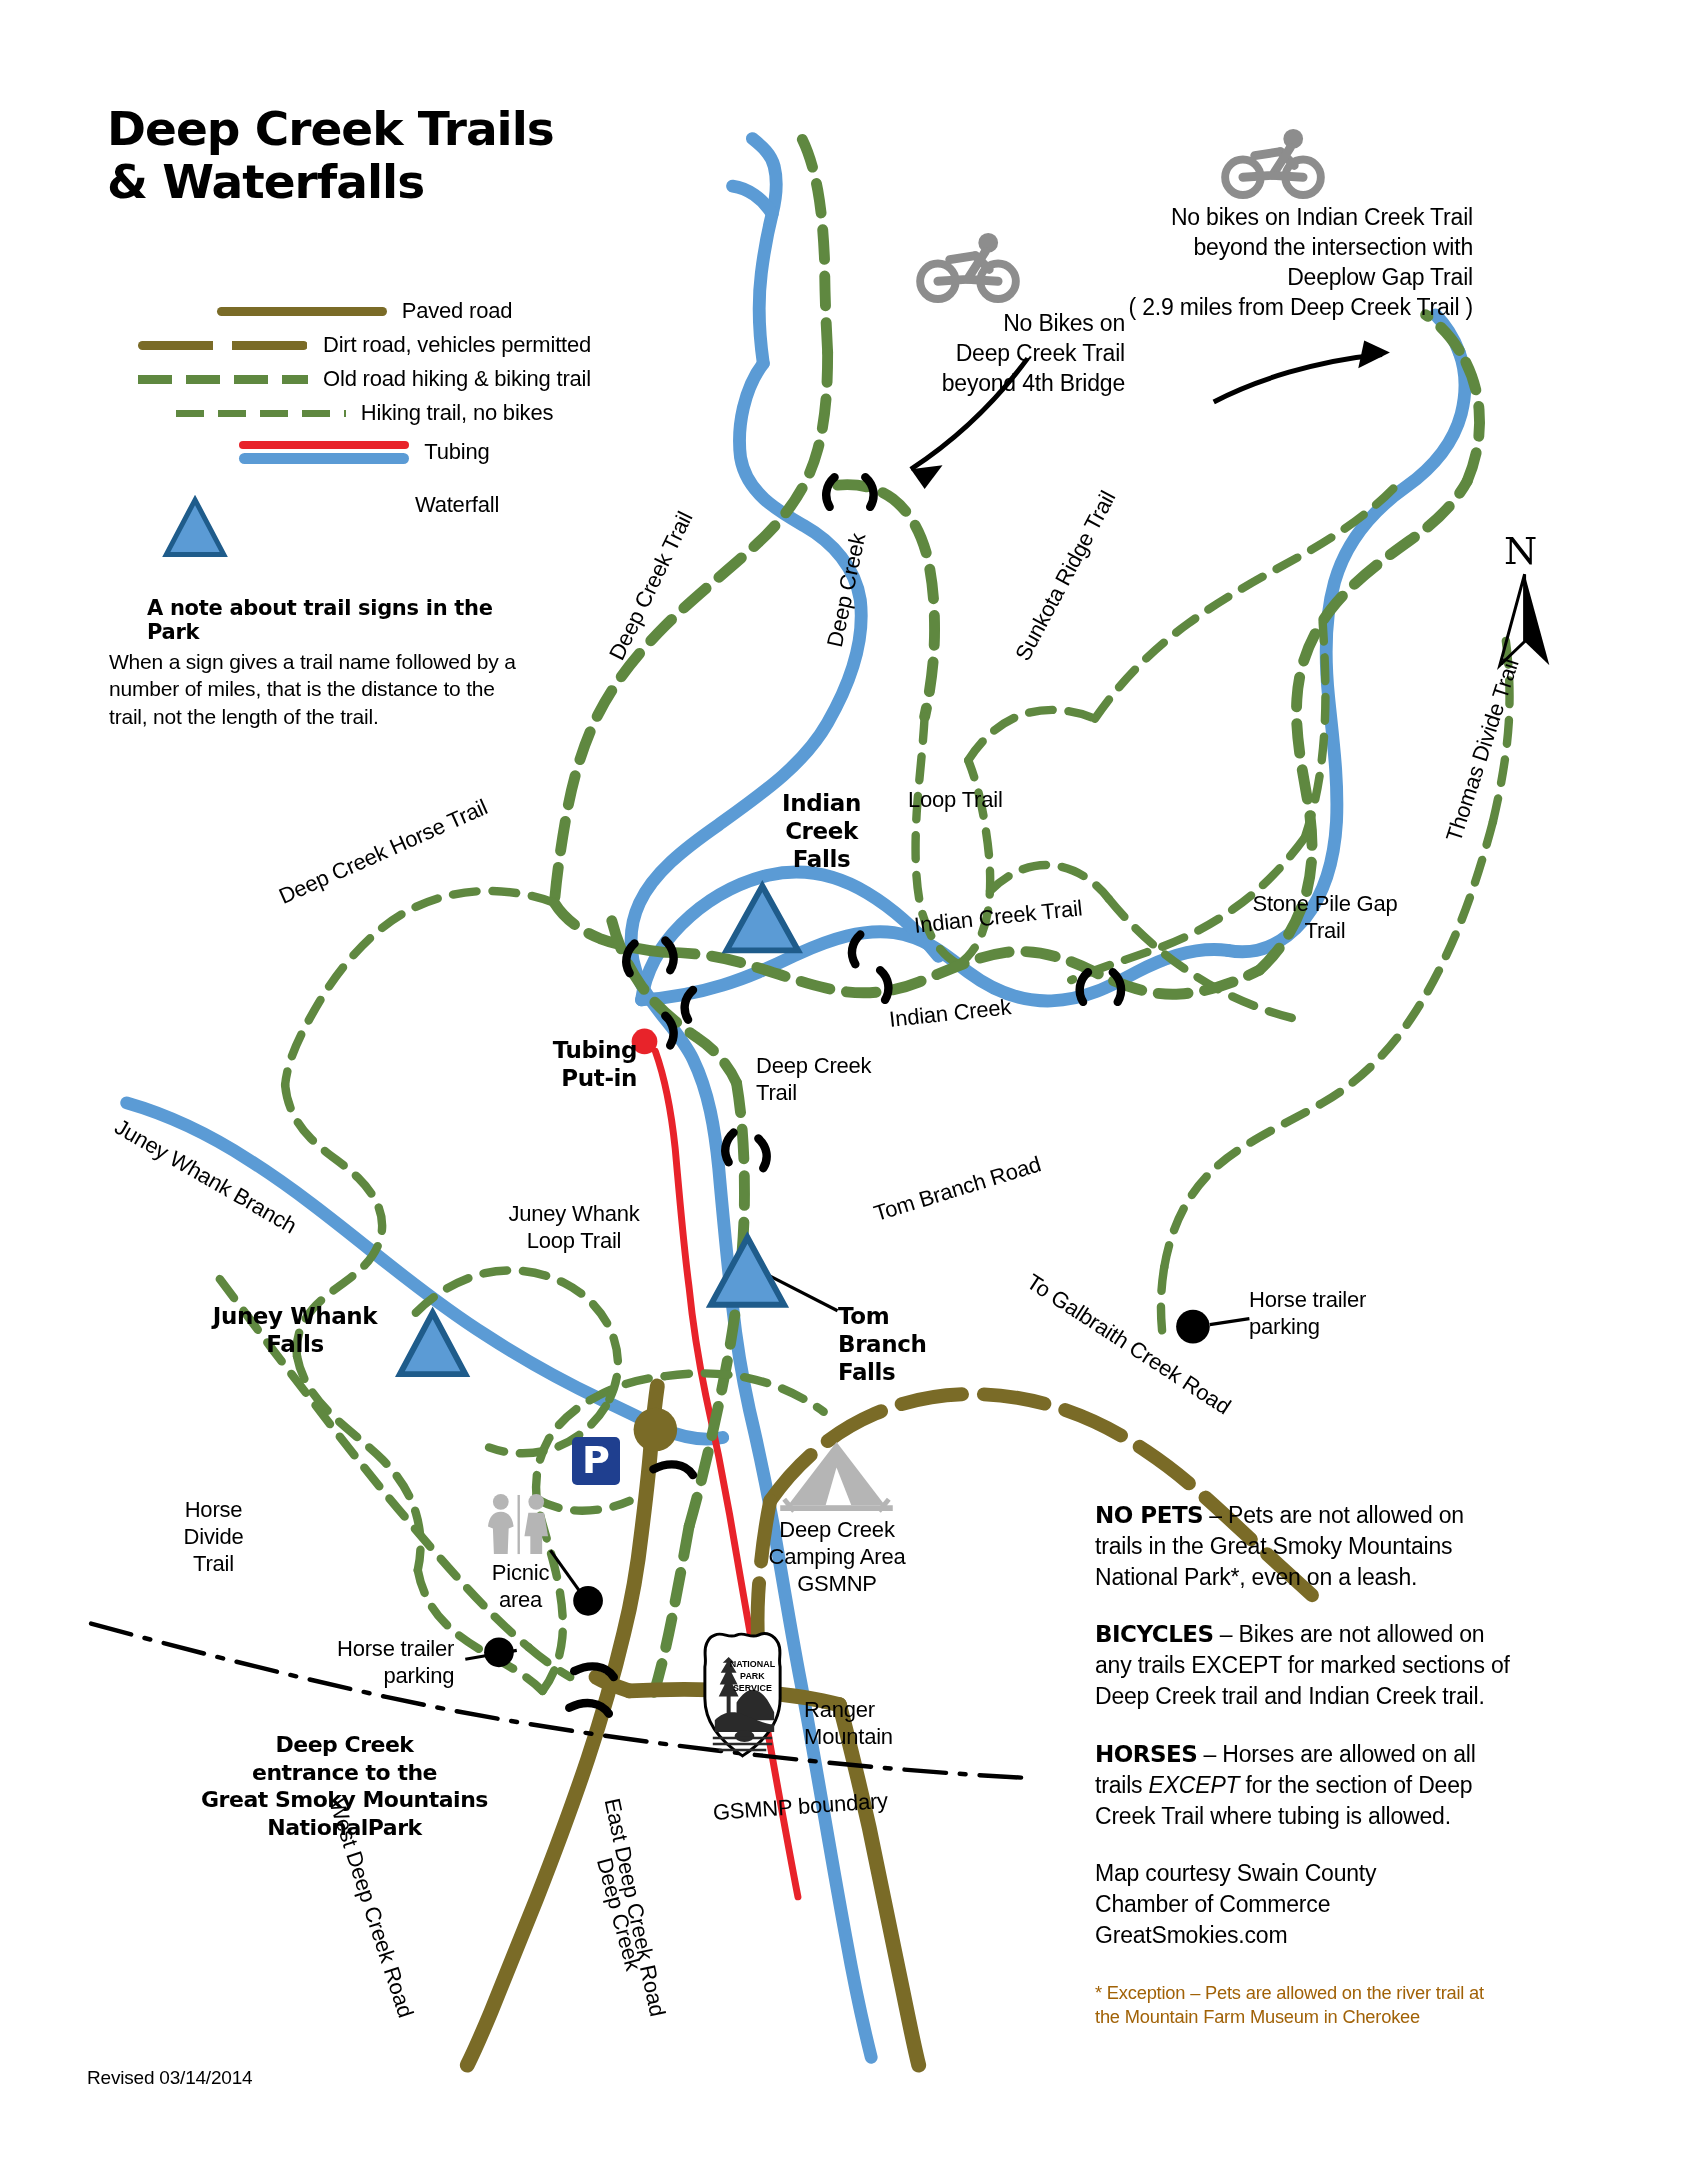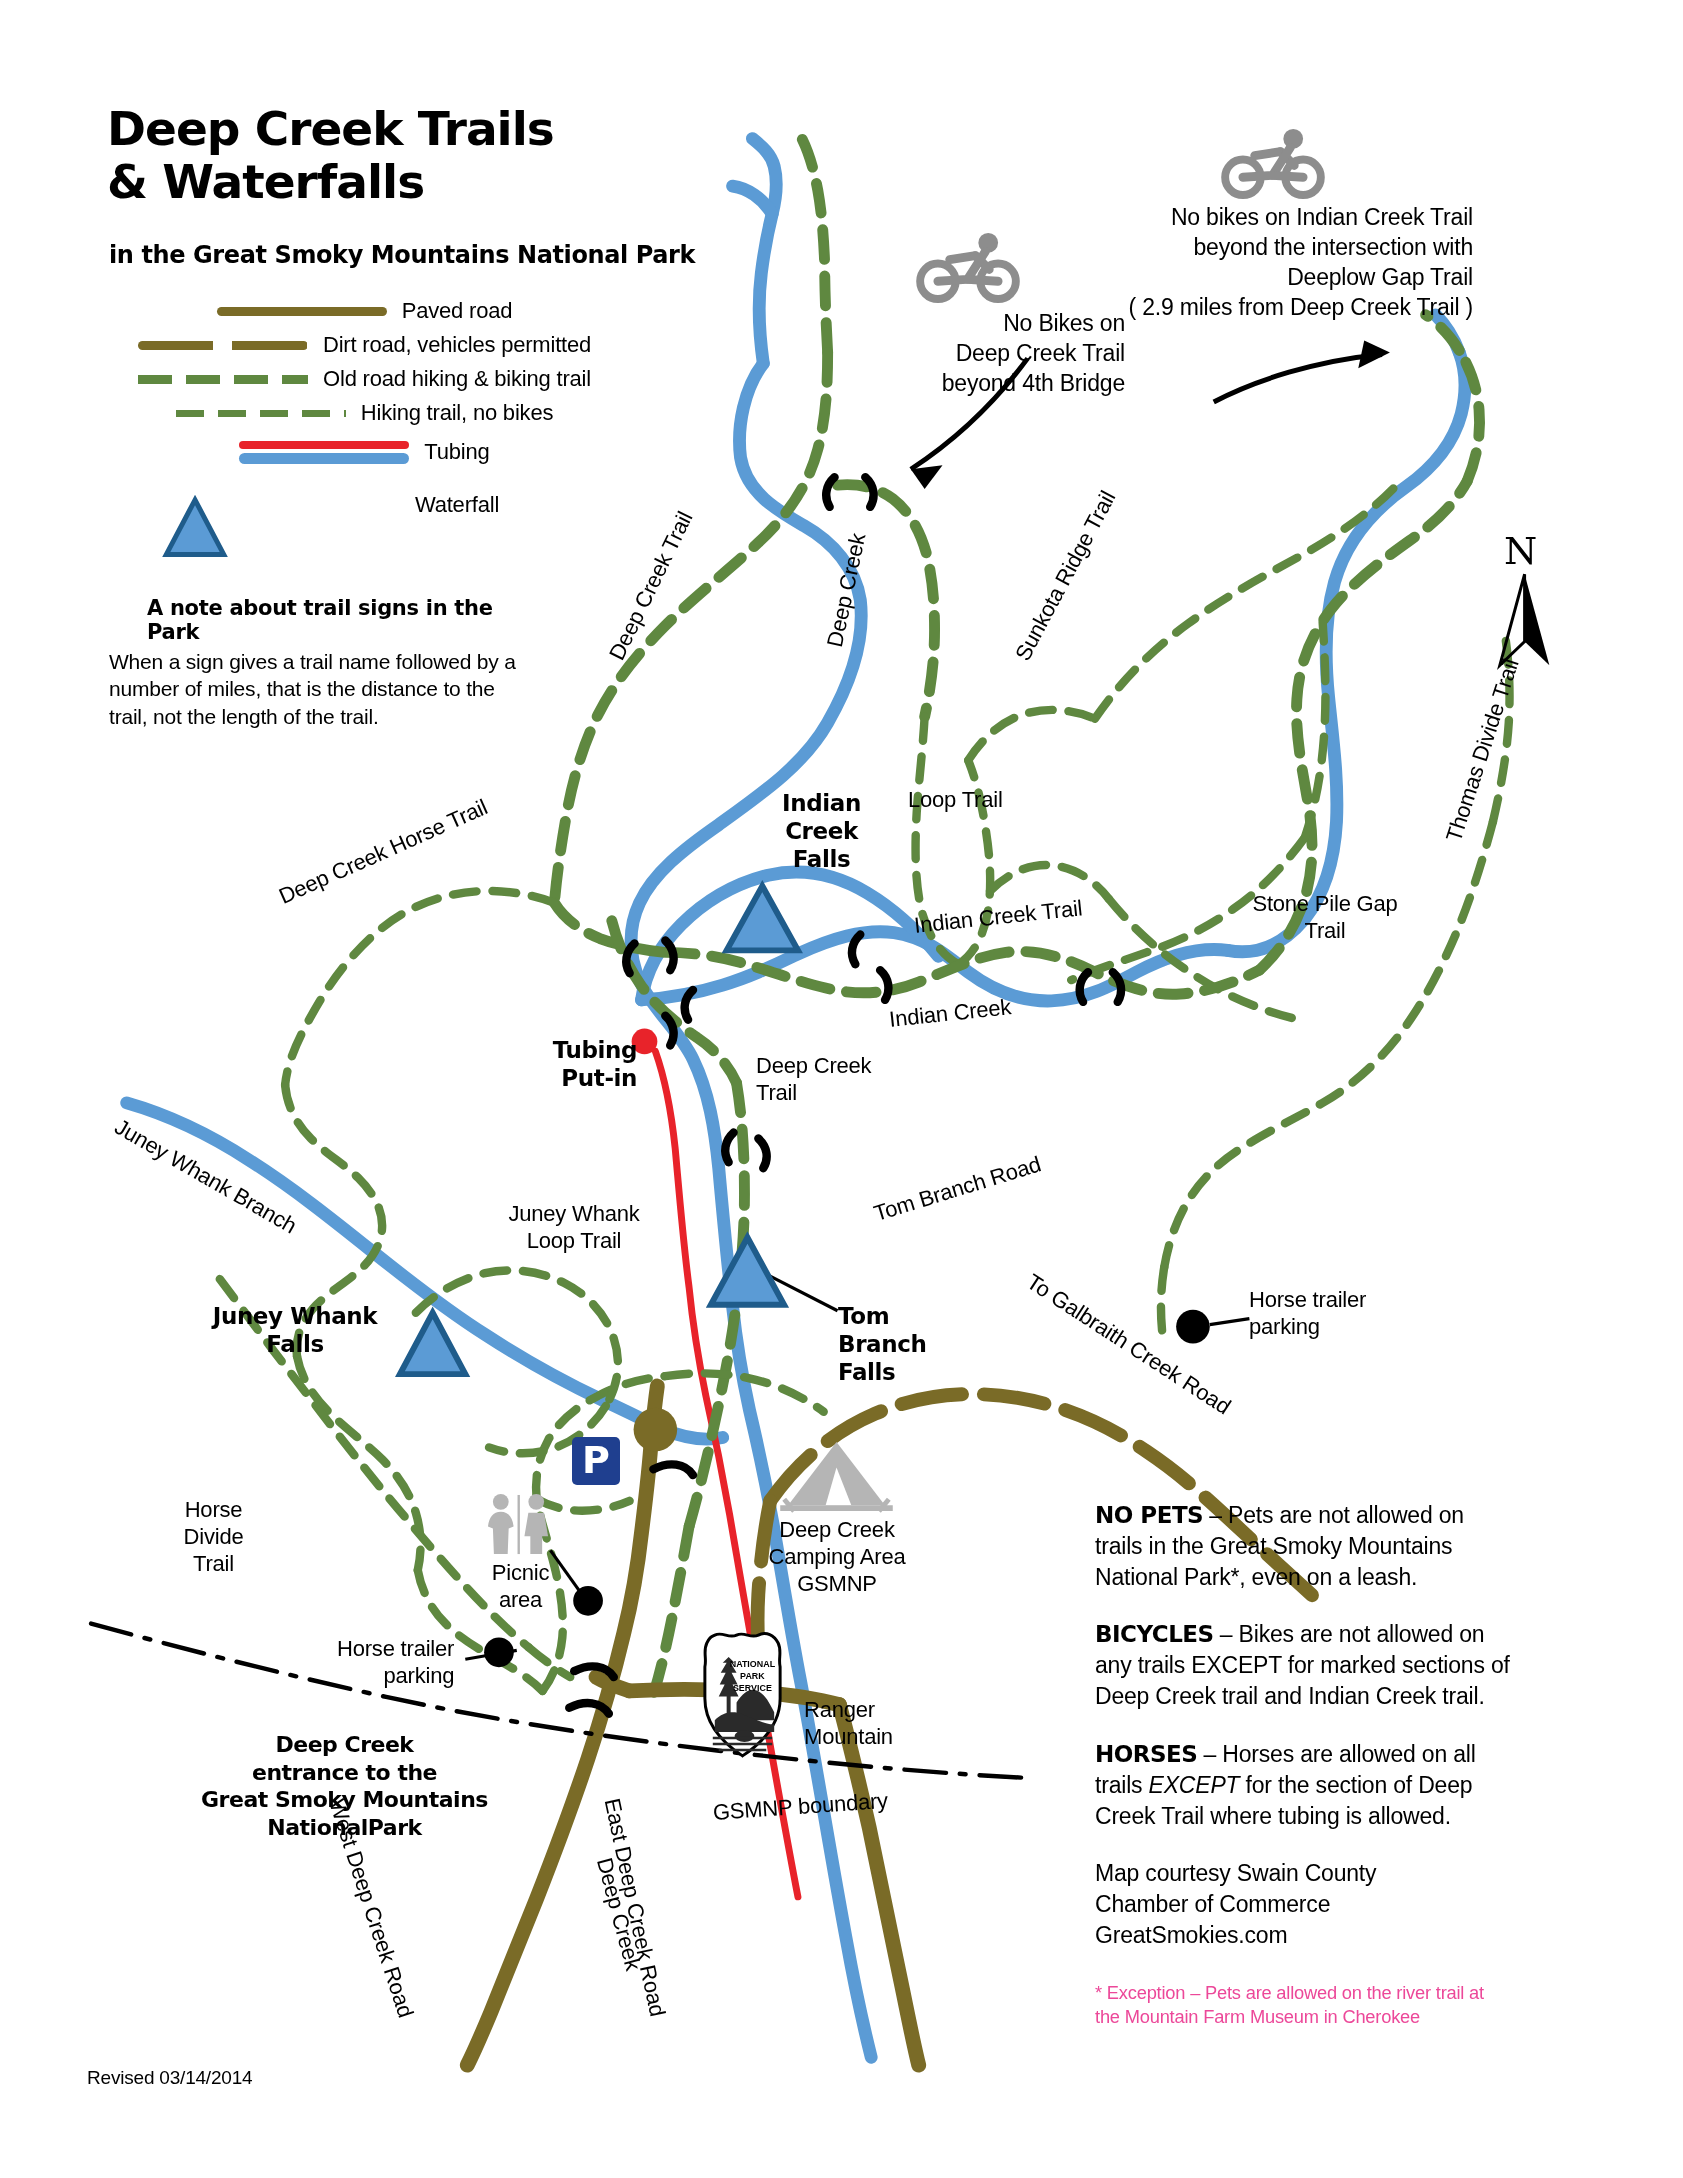--- a/index.html
+++ b/index.html
@@ -60,21 +60,21 @@
 
   .maplabel{font-size:22px;letter-spacing:-0.2px;line-height:1.22;white-space:nowrap;}
   .maplabel.ctr{text-align:center;}
   .maplabel.bold{font-family:"DejaVu Sans",sans-serif;font-weight:bold;letter-spacing:-0.4px;}
 
   .rules{position:absolute;left:1095px;top:1477px;width:416px;}
   .rule-p{font-size:23px;line-height:1.34;letter-spacing:-0.2px;margin-bottom:27px;}
   .rule-p b{font-family:"DejaVu Sans",sans-serif;font-weight:bold;letter-spacing:-0.5px;}
   .rule-p i{font-style:italic;}
   .courtesy{font-size:23px;line-height:1.34;letter-spacing:-0.2px;margin-top:14px;}
-  .exception{font-size:18.3px;line-height:1.32;color:#ec4899;margin-top:30px;letter-spacing:-0.2px;}
+  .exception{font-size:18.3px;line-height:1.32;color:#a16207;margin-top:30px;letter-spacing:-0.2px;}
 
   .revised{position:absolute;left:87px;top:2067px;font-size:19px;letter-spacing:-0.2px;}
 
   .north-n{position:absolute;left:1504px;top:529px;font-family:"DejaVu Serif",serif;font-size:38px;}
 
   .entrance{position:absolute;left:201px;top:1731px;width:287px;
     font-family:"DejaVu Sans",sans-serif;font-weight:bold;font-size:22px;line-height:1.26;
     text-align:center;letter-spacing:-0.5px;}
 
   
@@ -337,21 +337,20 @@
     <g>
       <polygon points="1540,580 1565,672 1540,648" fill="#000"></polygon>
       <polygon points="1540,580 1515,672 1540,648" fill="none" stroke="#000" stroke-width="3"></polygon>
     </g>
   </svg>
 
   <div class="abs title" style="left:107px;top:102px;">
     <div>Deep Creek Trails</div>
     <div>&amp; Waterfalls</div>
   </div>
-  <div class="abs subtitle" style="left:109px;top:241px;">in the Great Smoky Mountains National Park</div>
 
   <div class="legend">
     <div class="legend-row">
       <div class="legend-swatch">
           <div class="sw-line sw-paved"></div>
         </div>
       <div class="legend-label">Paved road</div>
     </div>
     <div class="legend-row">
       <div class="legend-swatch">

